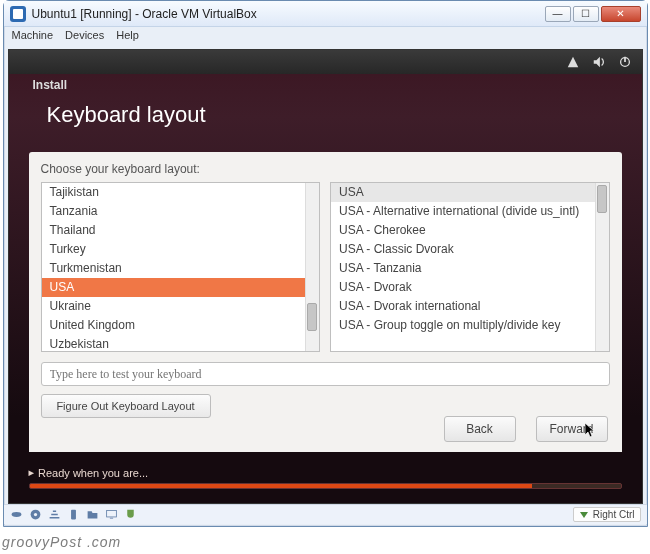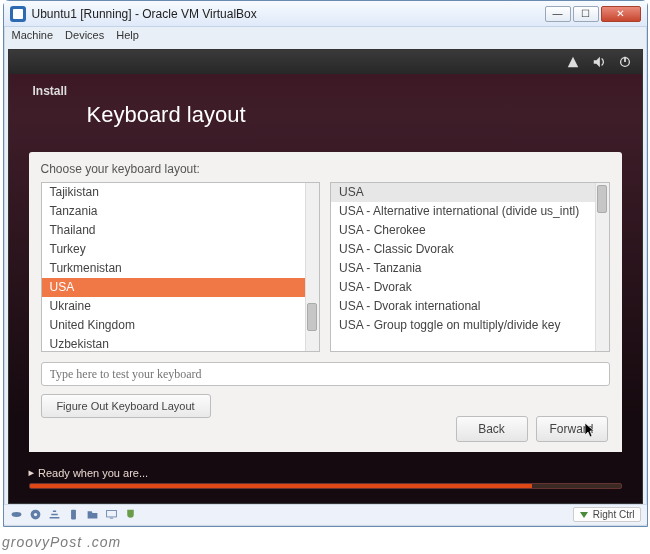--- a/index.html
+++ b/index.html
@@ -13,39 +13,39 @@
   .win-btns { display: flex; gap: 2px; }
   .win-btn { width: 26px; height: 16px; border: 1px solid #9aa7b8; border-radius: 2px; background: linear-gradient(#fefefe,#e4ecf5); display:flex;align-items:center;justify-content:center; font-size:10px; color:#333; }
   .win-btn.close { background: linear-gradient(#e98a7a,#c7462e); border-color:#a8402c; color:#fff; width: 40px;}
   .menubar { height: 20px; padding: 2px 8px; font-size: 11px; color:#333; display:flex; gap:12px; }
 
   .vm-area { margin: 2px 4px 0 4px; background:#000; height: 455px; position: relative; border:1px solid #333;}
   .vm-topbar { position:absolute; top:0;left:0;right:0;height:24px; background: linear-gradient(#3a3a3a,#272727); display:flex; justify-content:flex-end; align-items:center; gap:12px; padding:0 10px;}
   .vm-topbar svg { width:14px; height:14px; fill:#ddd; }
 
   .installer { position:absolute; top:24px; left:0; right:0; bottom:0; background: linear-gradient(180deg,#3c1824 0%, #3e1d29 10%, #150a0f 80%); color:#eee; font-family: Ubuntu, "Segoe UI", sans-serif; }
-  .installer-title { position:absolute; top:10px; left:24px; font-size:12px; color:#ddd; font-weight:bold;}
-  .installer-header { position:absolute; top:28px; left:38px; font-size:22px; color:#fff;margin-left:40px; }
+  .installer-title { position:absolute; top:4px; left:24px; font-size:12px; color:#ddd; font-weight:bold;}
+  .installer-header { position:absolute; top:28px; left:38px; font-size:22px; color:#fff; }
 
   .installer-body { position:absolute; top:78px; left:20px; right:20px; height: 300px; background:#f3f2f0; border-radius:3px 3px 0 0; color:#333; padding:10px 12px; display:flex; flex-direction:column; }
   .prompt { font-size:12px; color:#555; margin-bottom:6px; }
   .lists-row { display:flex; gap:10px; height: 170px;}
   .listbox { flex:1; border:1px solid #bfbfbf; background:#fff; position:relative; overflow:hidden; font-size:12px;}
   .listbox .scroll-track{ position:absolute; right:0; top:0; bottom:0; width:14px; background:#f0f0f0; border-left:1px solid #ddd;}
   .listbox .scroll-thumb{ position:absolute; right:2px; width:10px; background:#c6c6c6; border:1px solid #aaa; border-radius:2px;}
   .listbox .scroll-thumb.l { top:120px; height:28px;}
   .listbox .scroll-thumb.r { top:2px; height:28px;}
   .listitem { padding:1px 8px; color:#444; cursor:default; white-space:nowrap; line-height:17px;}
   .listitem.selected { background:#f07746; color:#fff; }
   .listitem.highlighted { background:#e7e7e7; }
 
   .test-input { margin-top:10px; height:24px; border:1px solid #c0c0c0; border-radius:3px; padding:2px 8px; font-size:12px; color:#999; background:#fff;font-family:Liberation Serif, serif;}
   .figure-btn { margin-top:8px; width:170px; height:24px; border:1px solid #bdbdbd; border-radius:3px; background:linear-gradient(#fcfcfc,#e9e9e9); font-size:11px; color:#444; display:flex;align-items:center;justify-content:center;}
 
-  .nav-btns { position:absolute; bottom:10px; right:14px; display:flex; gap:8px;text-align:center;}
+  .nav-btns { position:absolute; bottom:10px; right:14px; display:flex; gap:20px;text-align:center;}
   .nav-btn { width:72px; height:26px; border:1px solid #bdbdbd; border-radius:3px; background:linear-gradient(#fbfbfb,#e6e6e6); font-size:12px; color:#444; display:flex;align-items:center;justify-content:center; position:relative;}
   .cursor { position:absolute; width:12px; height:16px; right:10px; top:6px;}
 
   .progress-area { position:absolute; left:20px; right:20px; bottom:14px; }
   .progress-label { font-size:11px; color:#e8d7cf; margin-bottom:4px; display:flex; align-items:center; gap:4px;}
   .progress-track { height:6px; background:#3b2a24; border-radius:2px; overflow:hidden; border:1px solid #633;}
   .progress-fill { height:100%; width:85%; background:#dd4814; }
 
   .status-strip { height:20px; display:flex; align-items:center; justify-content:space-between; padding:0 6px; border-top:1px solid #d0d9e6; background:#edf2fa;}
   .status-icons-left { display:flex; gap:6px;}

